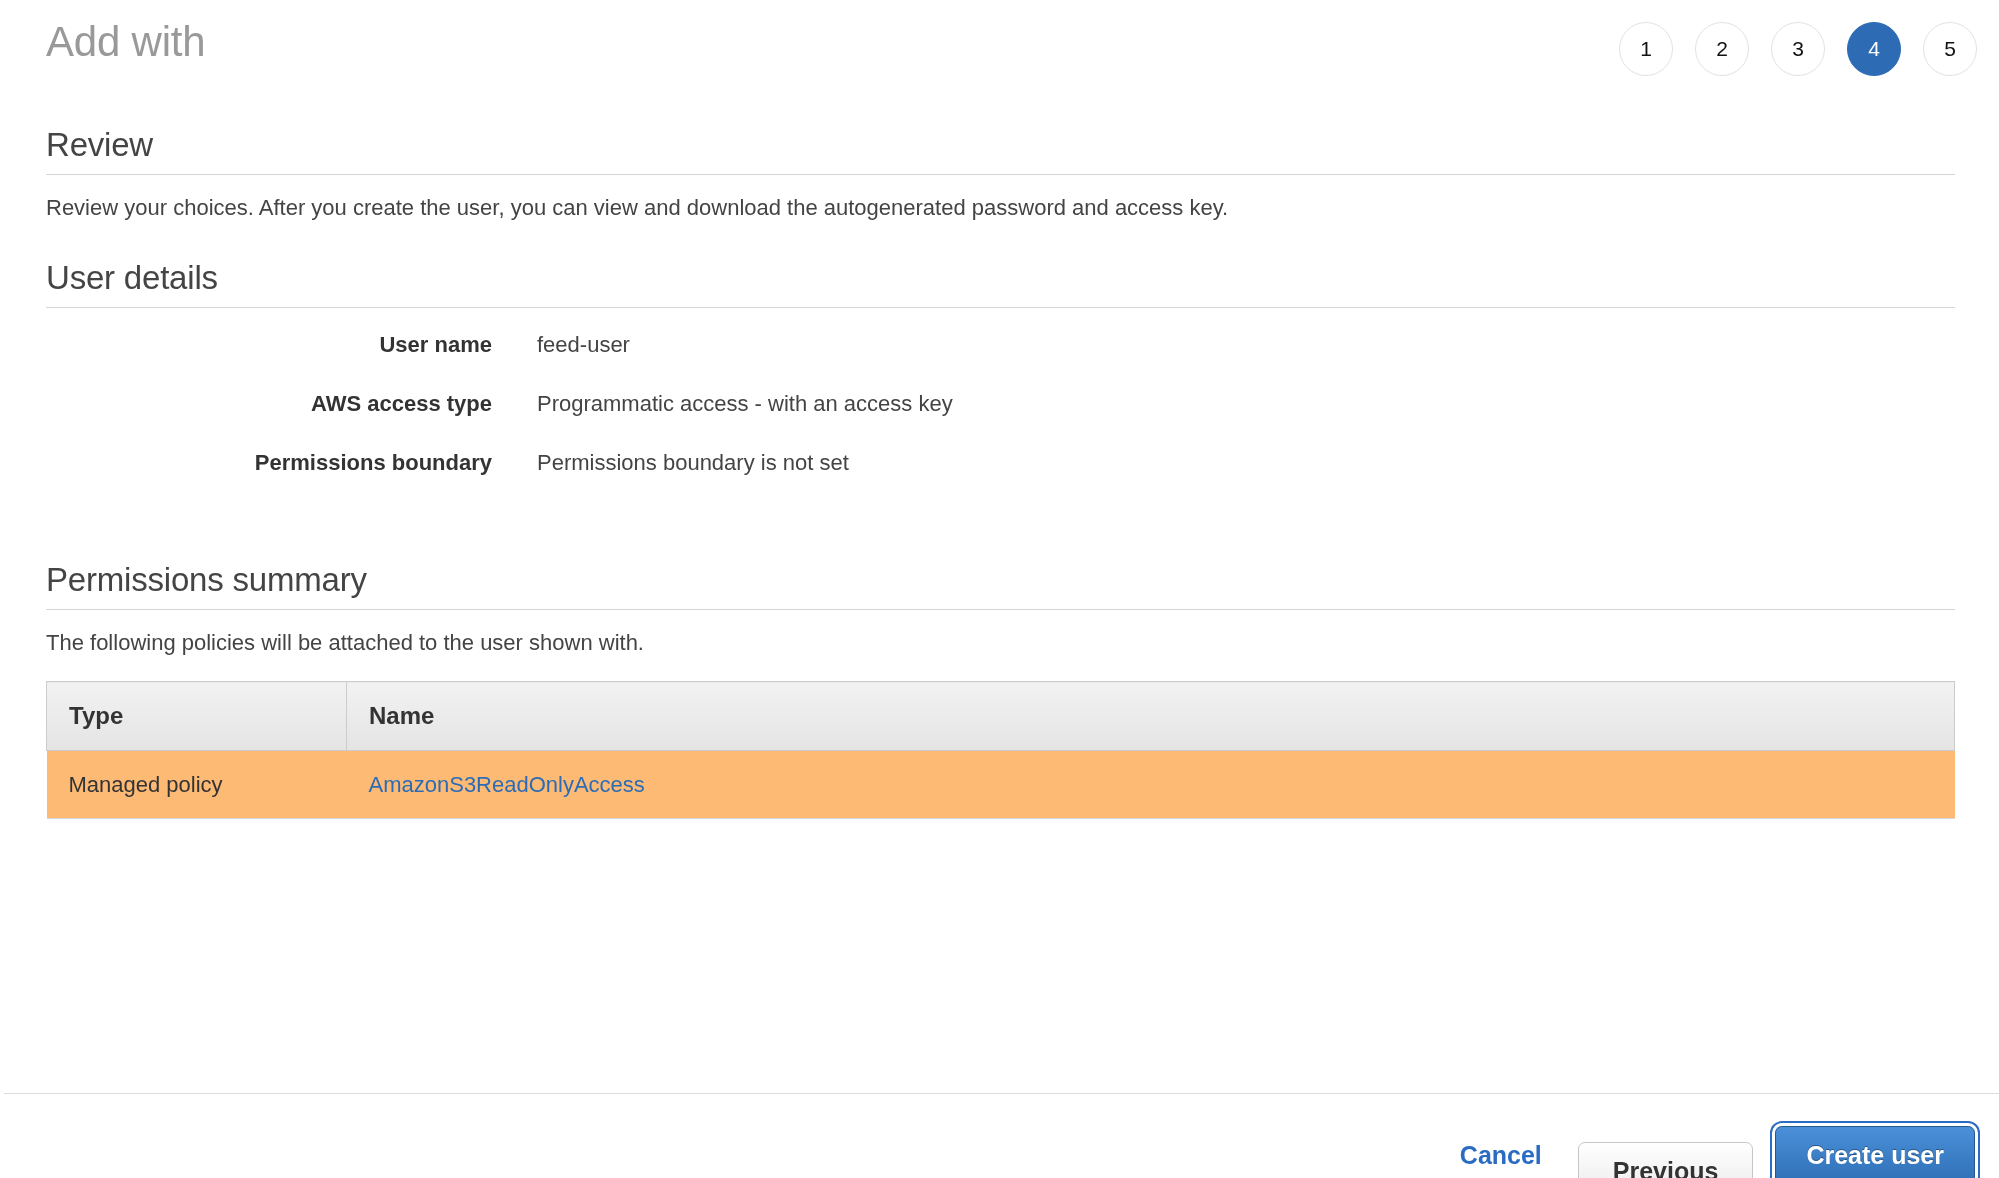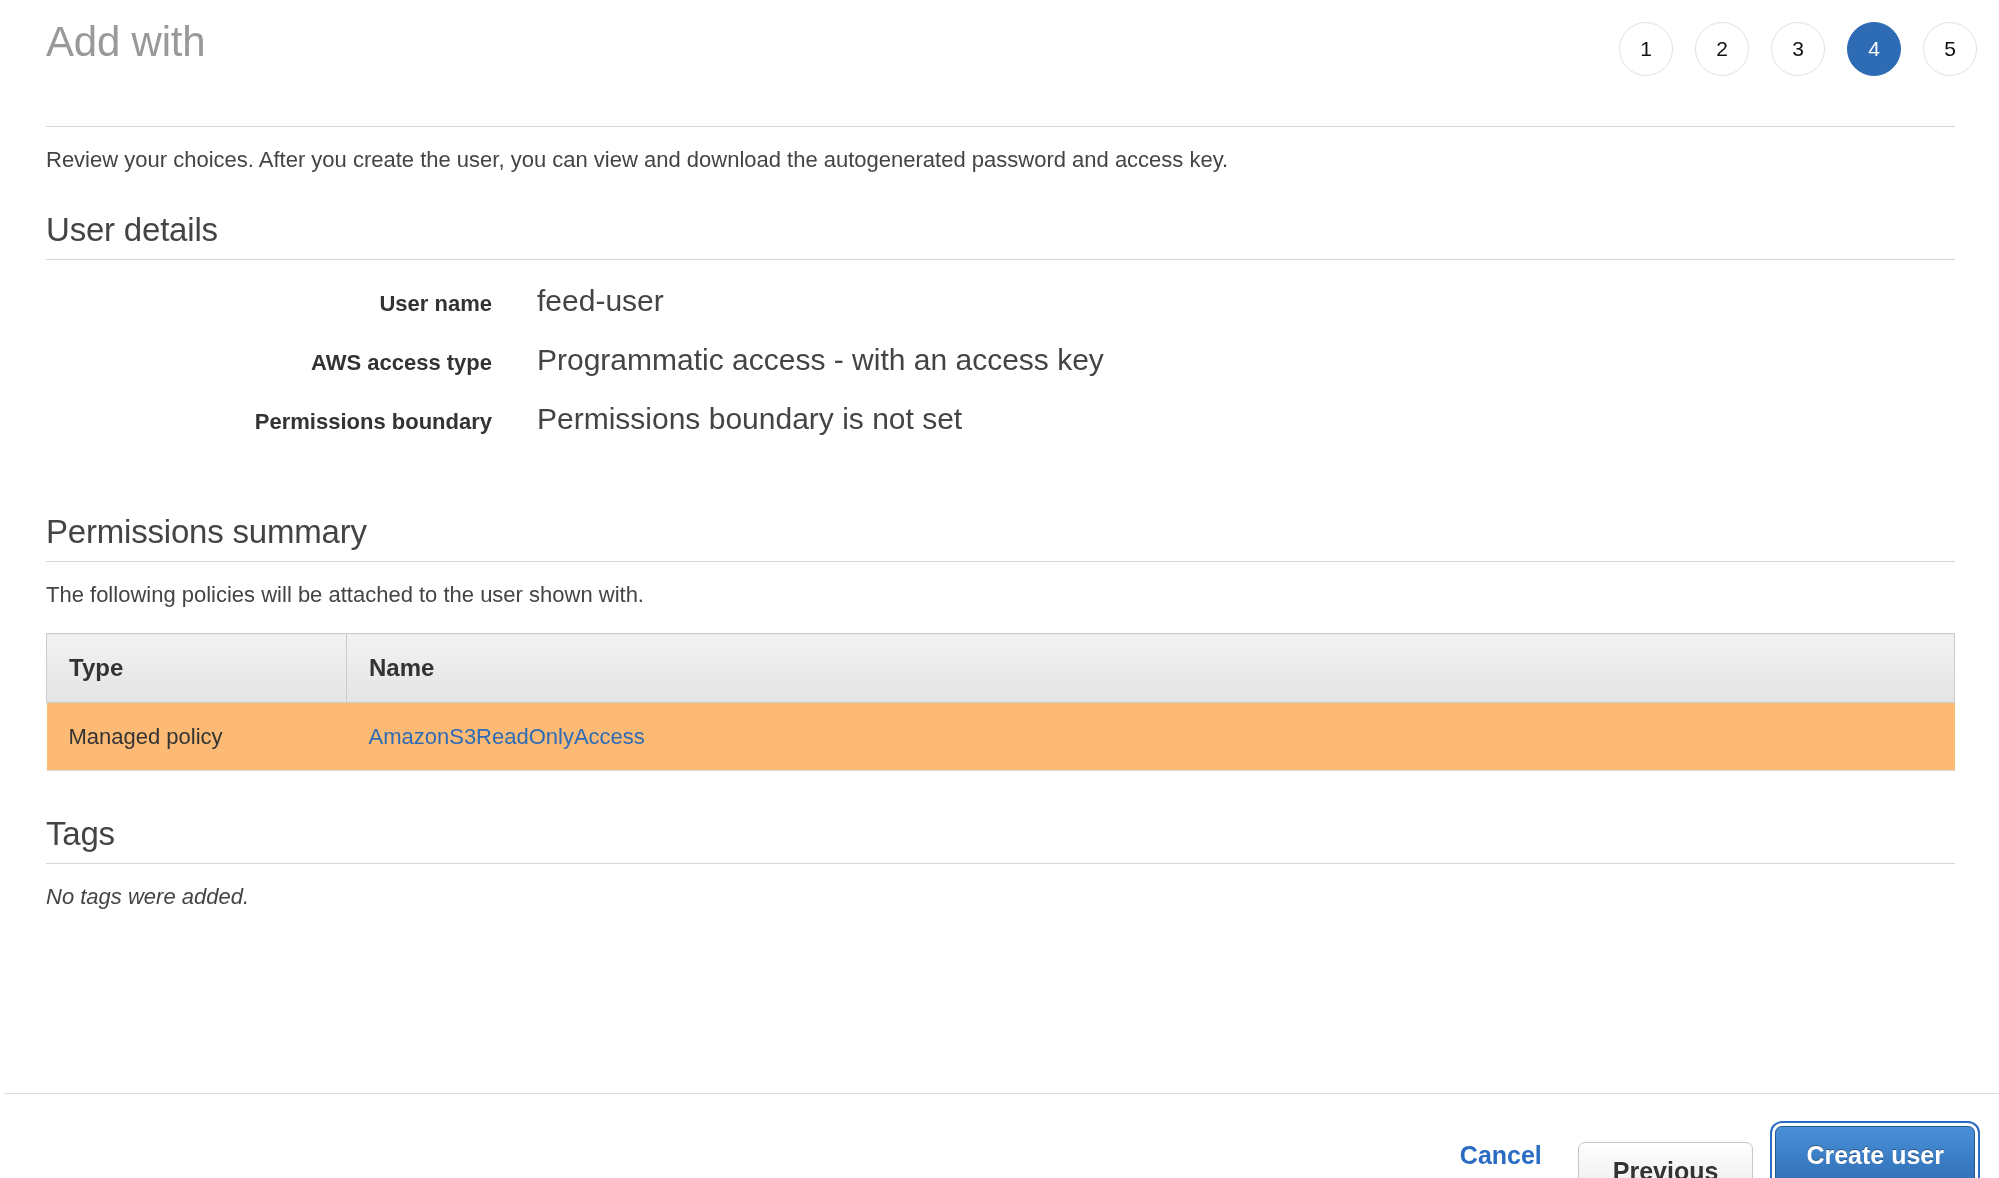--- a/index.html
+++ b/index.html
@@ -107,21 +107,21 @@
   .detail-label {
     width: 492px;
     text-align: right;
     padding-right: 0;
     font-size: 22px;
     font-weight: bold;
     color: #333333;
   }
   .detail-value {
     padding-left: 45px;
-    font-size: 30px;
+    font-size: 22px;
     color: #444444;
   }
 
   
   .policy-table {
     margin: 24px 44px 0 46px;
     border-collapse: collapse;
     width: calc(100% - 90px);
     table-layout: fixed;
   }
@@ -214,20 +214,21 @@
     <div class="step">2</div>
     <div class="step">3</div>
     <div class="step active">4</div>
     <div class="step">5</div>
   </div>
 </div>
 
 <div class="content">
 
   <div class="block-review">
+    <h2 class="section-heading">Review</h2>
     <div class="divider"></div>
     <p class="body-text">Review your choices. After you create the user, you can view and download the autogenerated password and access key.</p>
   </div>
 
   <div class="block-user-details">
     <h2 class="section-heading">User details</h2>
     <div class="divider"></div>
     <div class="detail-rows">
       <div class="detail-row">
         <div class="detail-label">User name</div>
@@ -259,25 +260,20 @@
         <tr>
           <td>Managed policy</td>
           <td>
             <a class="policy-link" href="#">AmazonS3ReadOnlyAccess</a>
           </td>
         </tr>
       </tbody>
     </table>
   </div>
 
-  <div class="block-tags">
-    <h2 class="section-heading">Tags</h2>
-    <div class="divider"></div>
-    <p class="body-text italic">No tags were added.</p>
-  </div>
 
 </div>
 
 <div class="footer">
   <div class="footer-actions">
     <button class="btn-cancel">Cancel</button>
     <button class="btn-previous">Previous</button>
     <button class="btn-create">Create user</button>
   </div>
 </div>

